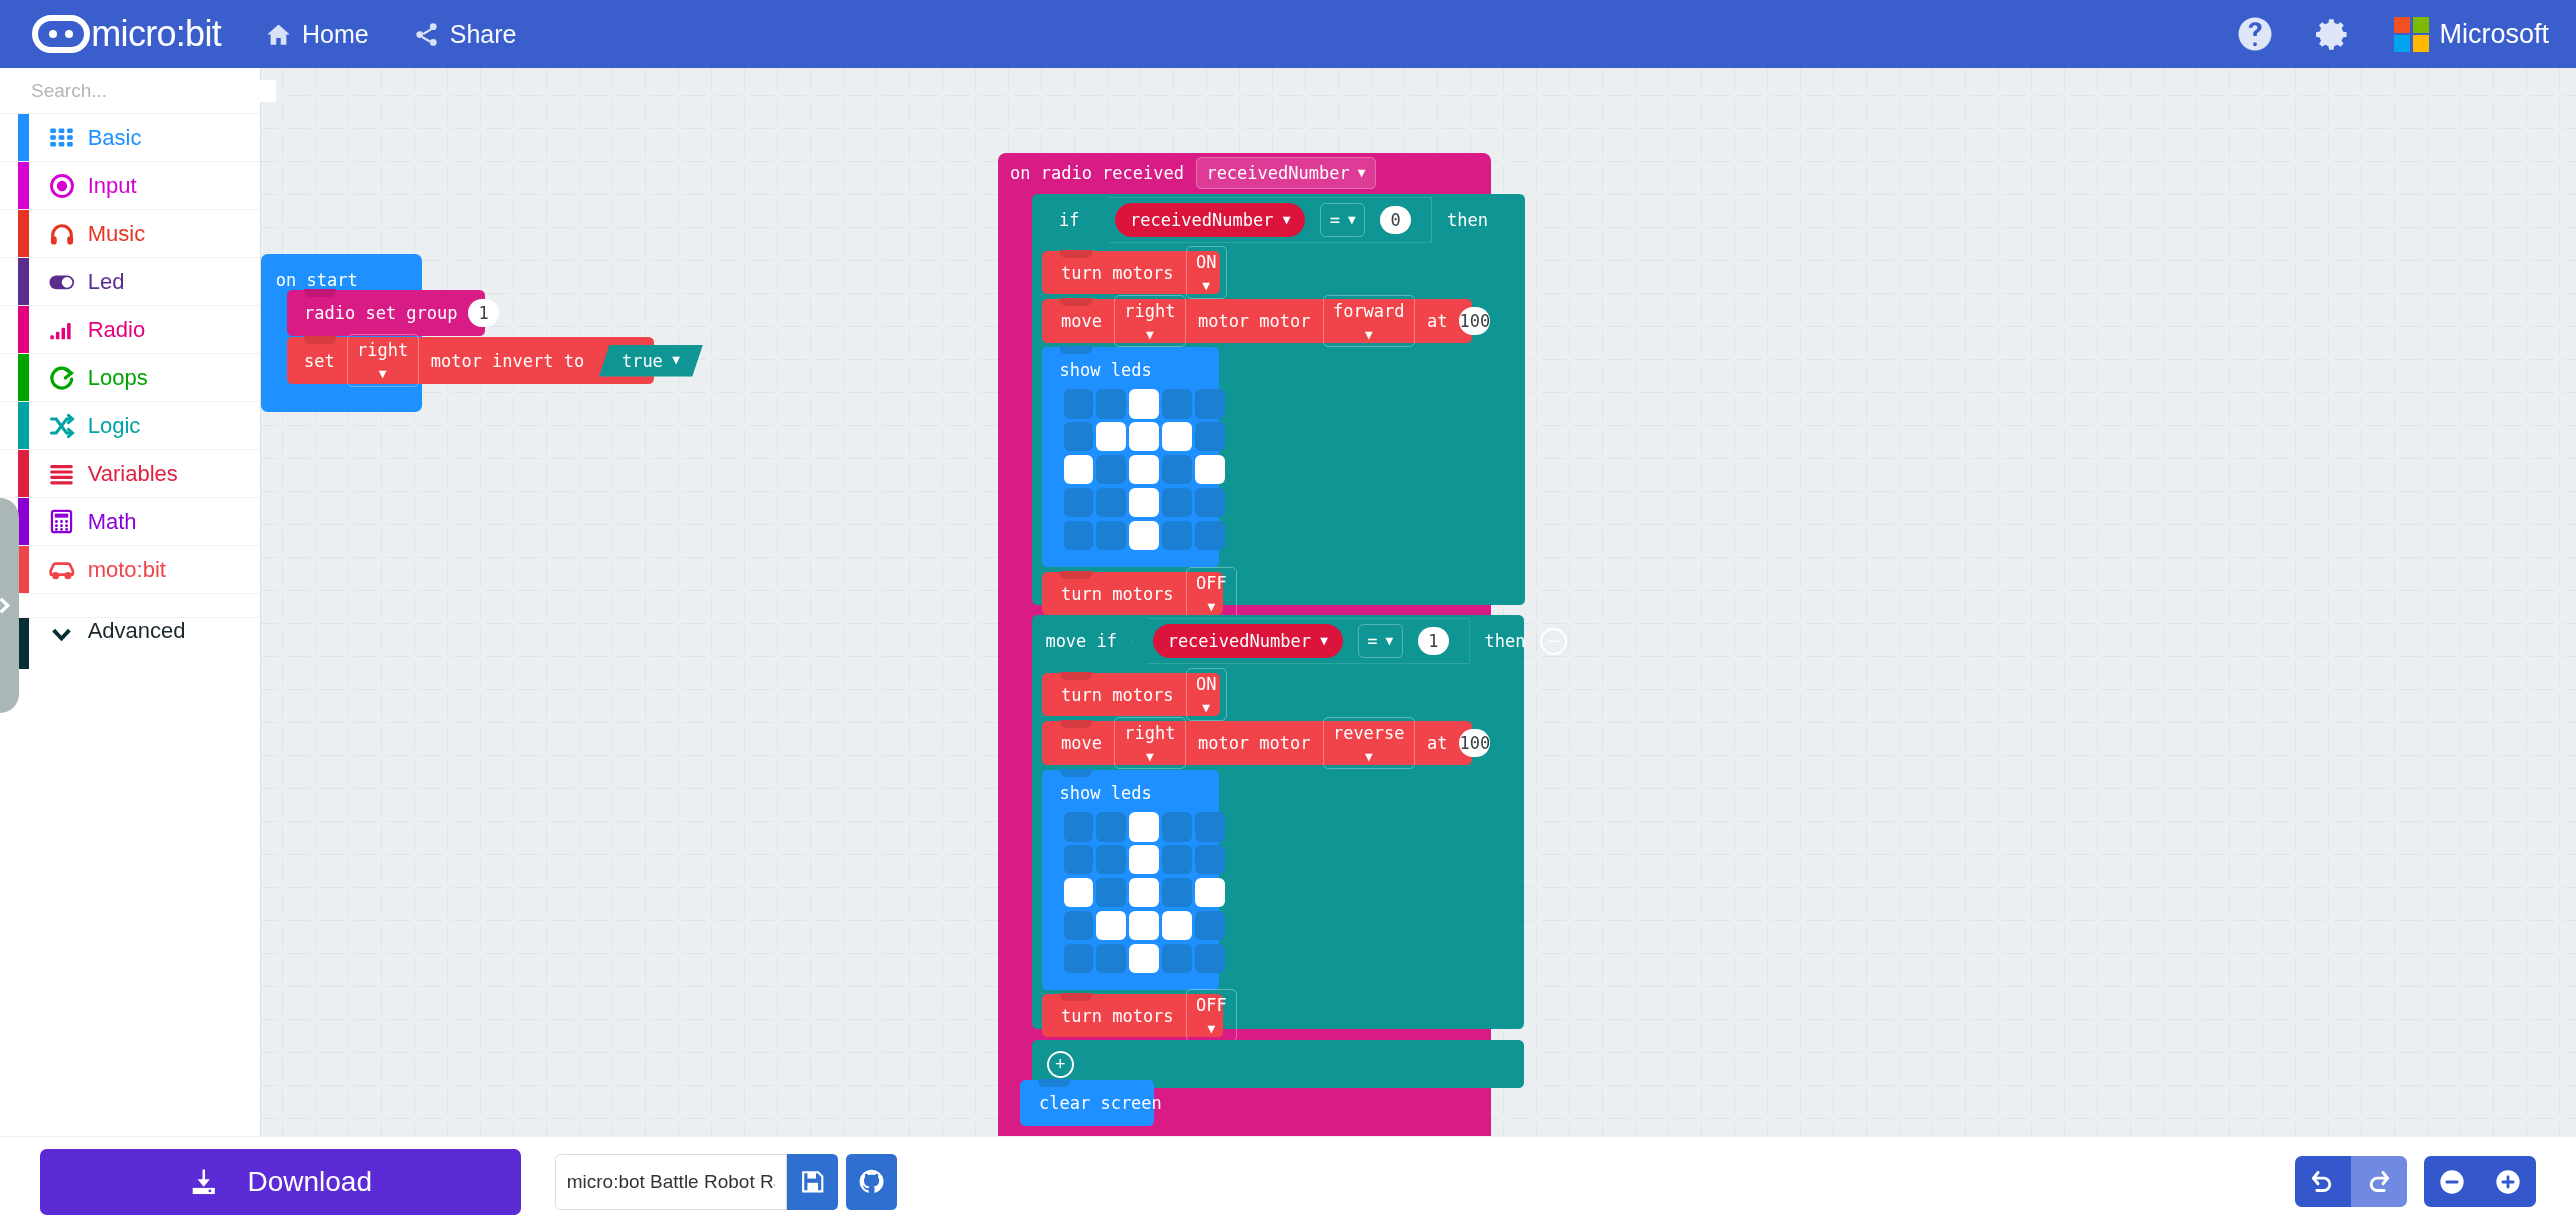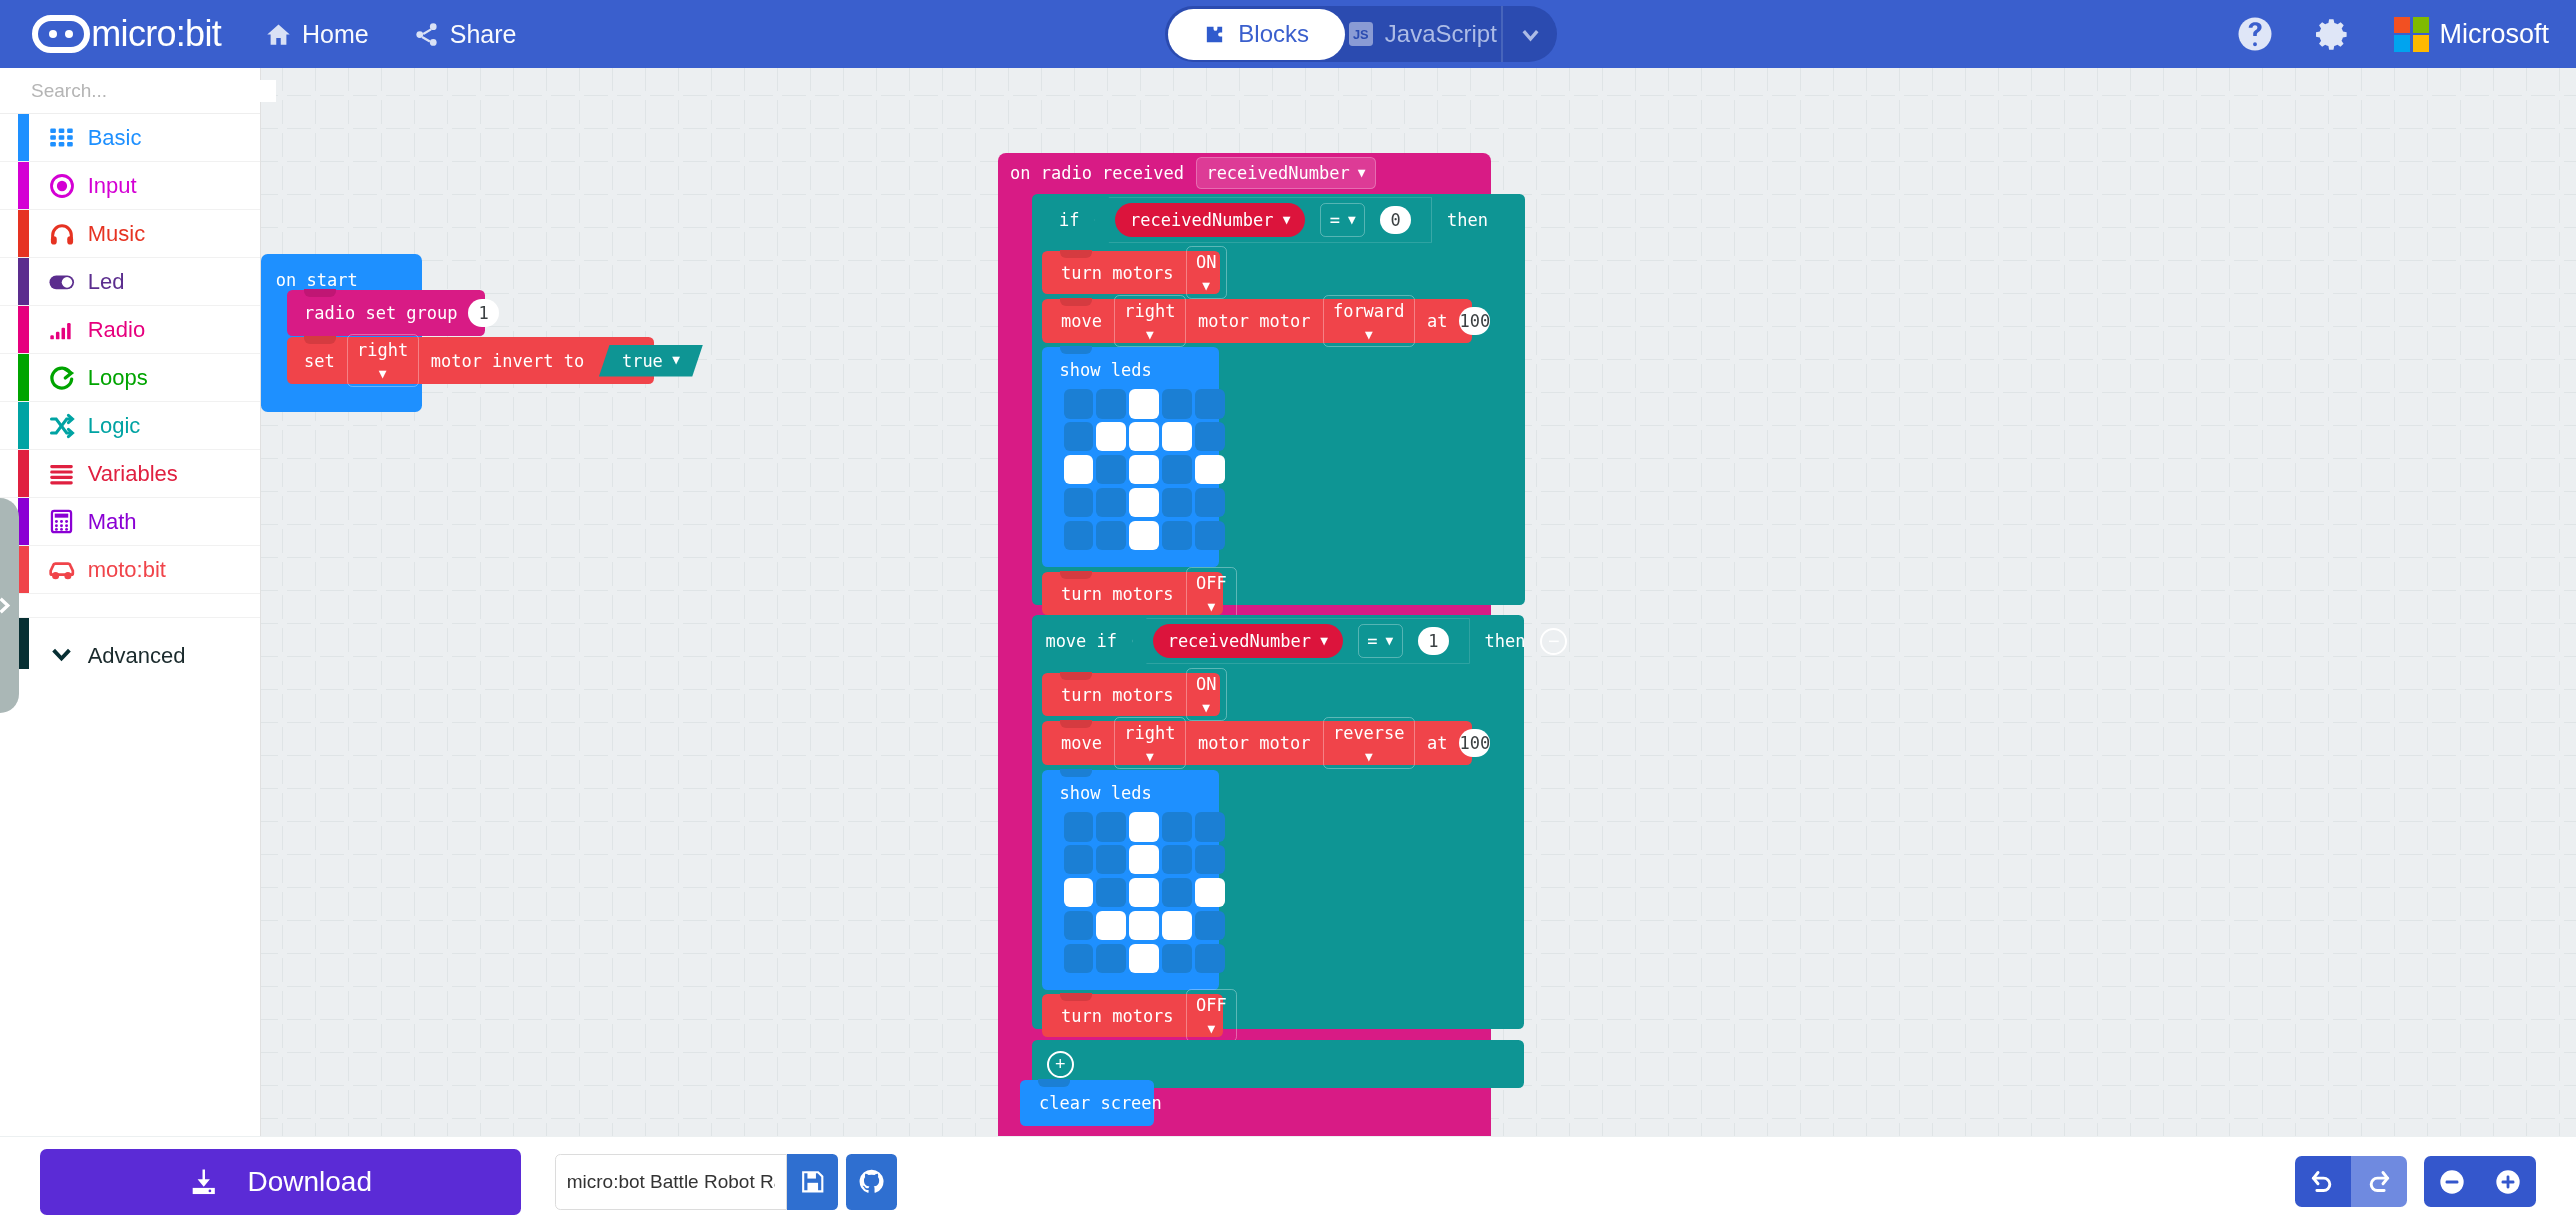--- a/index.html
+++ b/index.html
@@ -104,21 +104,21 @@
   .cat-stripe {
     position:absolute; left:18px; top:0; width:10.7px; height:100%;
   }
   .cat-icon {
     width: 31px; height: 31px; margin-right: 10.7px;
     display:flex; align-items:center; justify-content:center;
   }
   .cat-label { font-size: 22px; }
   #advanced-row {
     position:absolute; top:549px; left:0; width:100%; height:52px;
-    display:flex; align-items:flex-end; padding-left:46px;
+    display:flex; align-items:flex-start; padding-left:46px;
     cursor:pointer; border-top: 1.3px solid #f1f1f1;
   }
   #advanced-stripe { position:absolute; left:18px; top:0; width:10.7px; height:100%; background:#072f33;}
   #flyout-handle {
     position:absolute; left:-19px; top:430px;
     width: 38px; height: 215px;
     background: #aab7b6; border-radius: 19px;
     display:flex; align-items:center; justify-content:flex-end;
     padding-right:4px; z-index: 6; cursor:pointer;
   }
@@ -348,37 +348,20 @@
   <div class="hdr-item">
     <svg class="hdr-icn" viewBox="0 0 24 24" fill="#dfe6f7">
       <circle cx="18" cy="5" r="3"></circle>
         <circle cx="18" cy="19" r="3"></circle>
         <circle cx="6" cy="12" r="3"></circle>
       <path d="M8.6 10.7 L15.5 6.6 l1 1.7 l-6.9 4.1z M8.6 13.3 l6.9 4.1 l-1 1.7 l-6.9-4.1z"></path>
     </svg>
     <span>Share</span>
   </div>
 
-  <div id="lang-toggle">
-    <div id="tab-blocks">
-      <svg width="23" height="23" viewBox="0 0 24 24" fill="#2f5bcd">
-        <path d="M4 4h7v2.2a2 2 0 1 0 4 0V4h5v6h-2.2a2 2 0 1 0 0 4H20v6H4z"></path>
-      </svg>
-      <span>Blocks</span>
-    </div>
-    <div id="tab-js">
-      <span class="js-badge">JS</span>
-      <span>JavaScript</span>
-    </div>
-    <div id="lang-caret">
-      <svg width="27" height="27" viewBox="0 0 24 24" fill="none" stroke="#ADBCE6" stroke-width="3">
-        <path d="M6 9 L12 16 L18 9"></path>
-      </svg>
-    </div>
-  </div>
 
   <div id="hdr-right">
     <svg width="36" height="36" viewBox="0 0 24 24" fill="#dfe6f7">
       <circle cx="12" cy="12" r="11"></circle>
       <path d="M12 17.5a1.3 1.3 0 1 0 0 2.6 1.3 1.3 0 0 0 0-2.6z M12 4.2c-2.6 0-4 1.7-4.2 3.6h2.5c.1-1 .7-1.6 1.7-1.6 .9 0 1.6.6 1.6 1.4 0 .8-.4 1.2-1.4 1.9-1.1.8-1.5 1.5-1.4 2.9v.9h2.4v-.6c0-1 .3-1.4 1.4-2.2 1.2-.9 1.8-1.7 1.8-3.1 0-2-1.6-3.2-4.4-3.2z" fill="#3A5FCD"></path>
     </svg>
     <svg width="35" height="35" viewBox="0 0 24 24" fill="#dfe6f7">
       <path d="M12 8.2a3.8 3.8 0 1 0 0 7.6 3.8 3.8 0 0 0 0-7.6z M21 13.5v-3l-2.5-.5a7 7 0 0 0-.9-2.2l1.4-2.1-2.1-2.1-2.1 1.4a7 7 0 0 0-2.2-.9L12 1.5h-3l-.5 2.6a7 7 0 0 0-2.2.9L4.2 3.6 2.1 5.7l1.4 2.1a7 7 0 0 0-.9 2.2L0 10.5v3l2.6.5a7 7 0 0 0 .9 2.2l-1.4 2.1 2.1 2.1 2.1-1.4a7 7 0 0 0 2.2.9l.5 2.6h3l.5-2.6a7 7 0 0 0 2.2-.9l2.1 1.4 2.1-2.1-1.4-2.1a7 7 0 0 0 .9-2.2z"></path>
     </svg>
     <div class="ms-logo">

